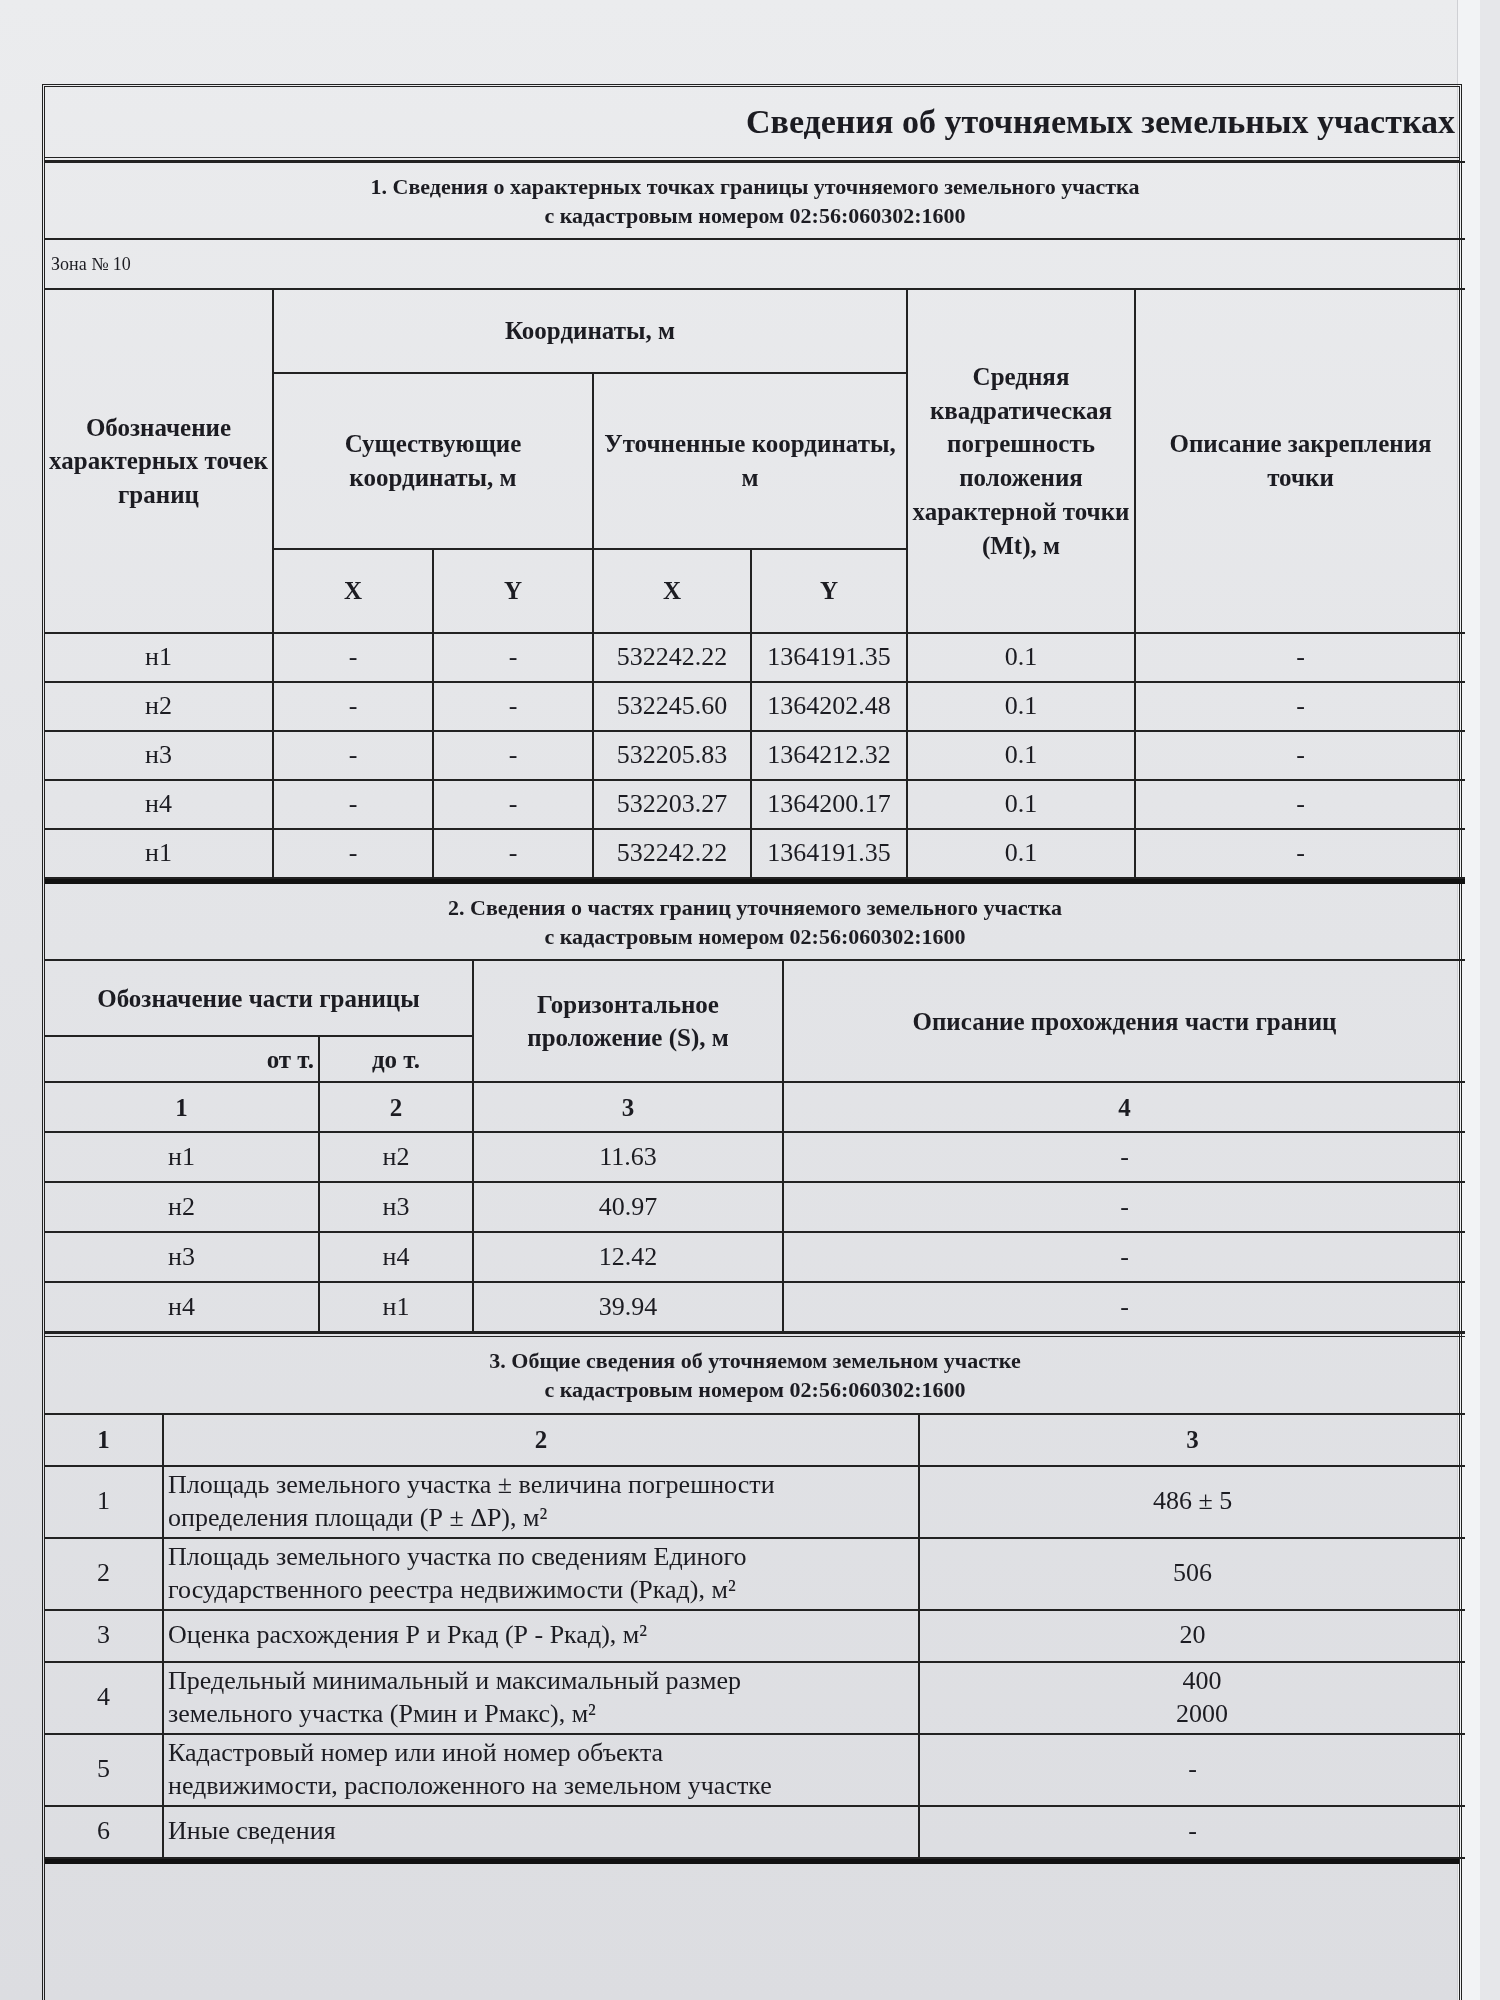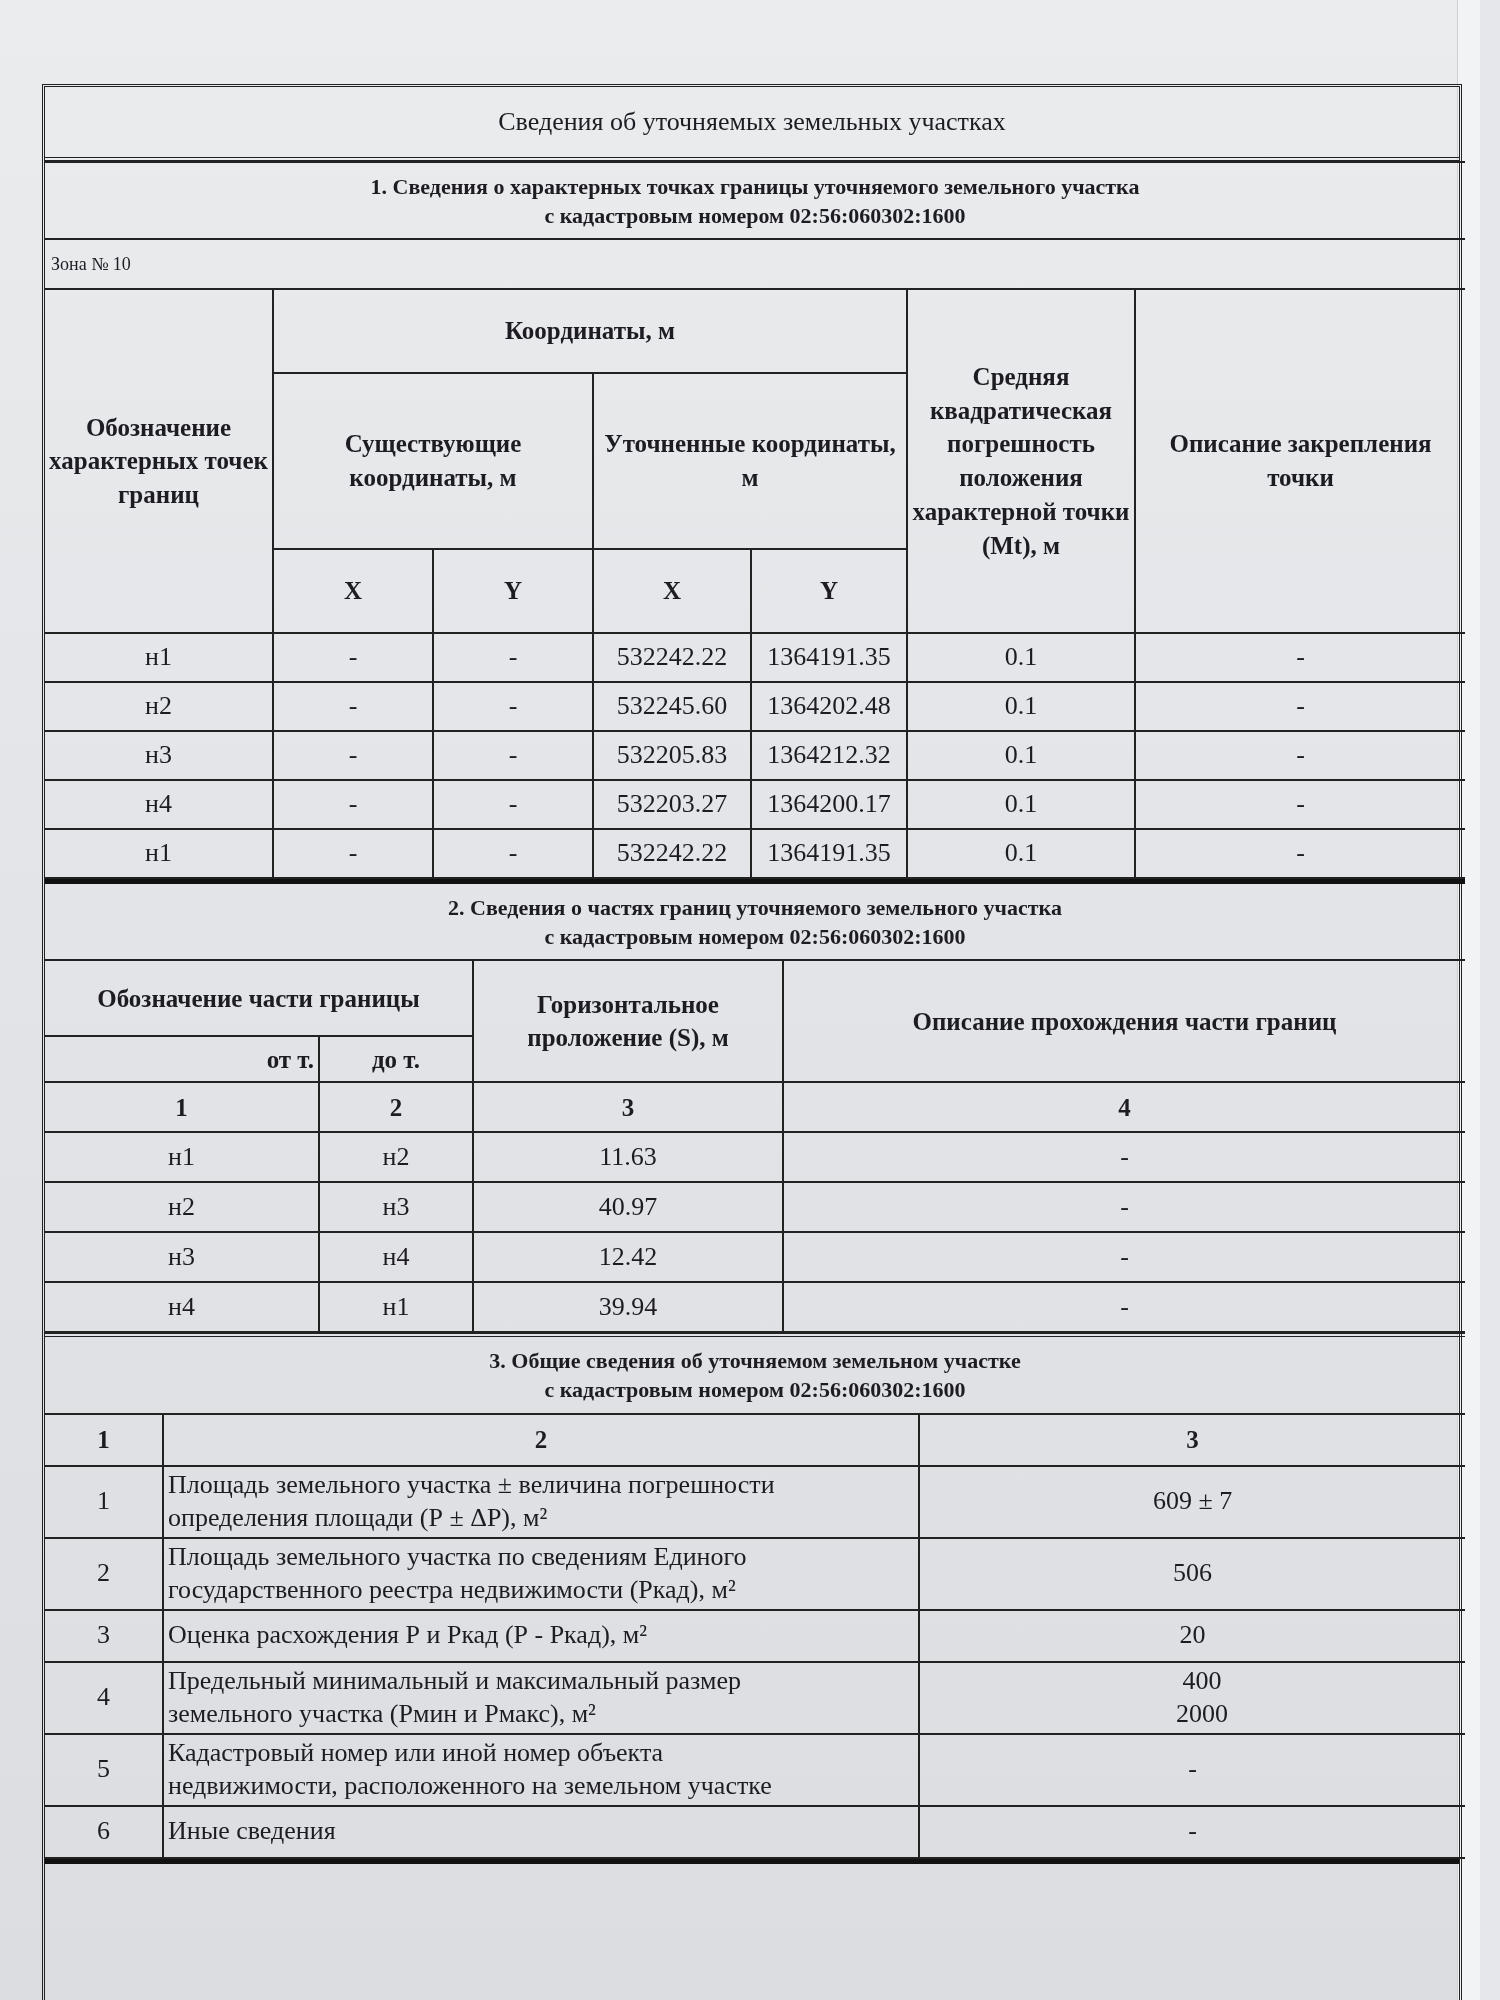--- a/index.html
+++ b/index.html
@@ -50,24 +50,25 @@
     }
     td, th {
       border: 2px solid #222;
       text-align: center;
       vertical-align: middle;
       padding: 2px 4px;
       font-size: 26px;
       line-height: 1.25;
     }
     .doc-title {
-      font-size: 26px;
-      font-weight: normal;
+      font-size: 34px;
+      font-weight: bold;
       height: 66px;
       border-bottom: 4px double #222;
+      text-align: right;
     }
     .section-title {
       font-size: 22px;
       font-weight: bold;
       line-height: 1.3;
       padding: 10px 0 8px 0;
     }
     .zone {
       text-align: left;
       font-weight: normal;
@@ -270,21 +271,21 @@
         <td class="hdr" style="border-right:none;">3</td>
       </tr>
 
       <tr class="row2">
         <td class="num" style="border-left:none;">1</td>
         <td class="num left">
           <div>Площадь земельного участка ± величина погрешности</div>
           <div>определения площади (Р ± ΔР), м²</div>
         </td>
         <td class="num" style="border-right:none;">
-          <div>609 ± 7</div>
+          <div>486 ± 5</div>
         </td>
       </tr>
       <tr class="row2">
         <td class="num" style="border-left:none;">2</td>
         <td class="num left">
           <div>Площадь земельного участка по сведениям Единого</div>
           <div>государственного реестра недвижимости (Ркад), м²</div>
         </td>
         <td class="num" style="border-right:none;">
           <div>506</div>

